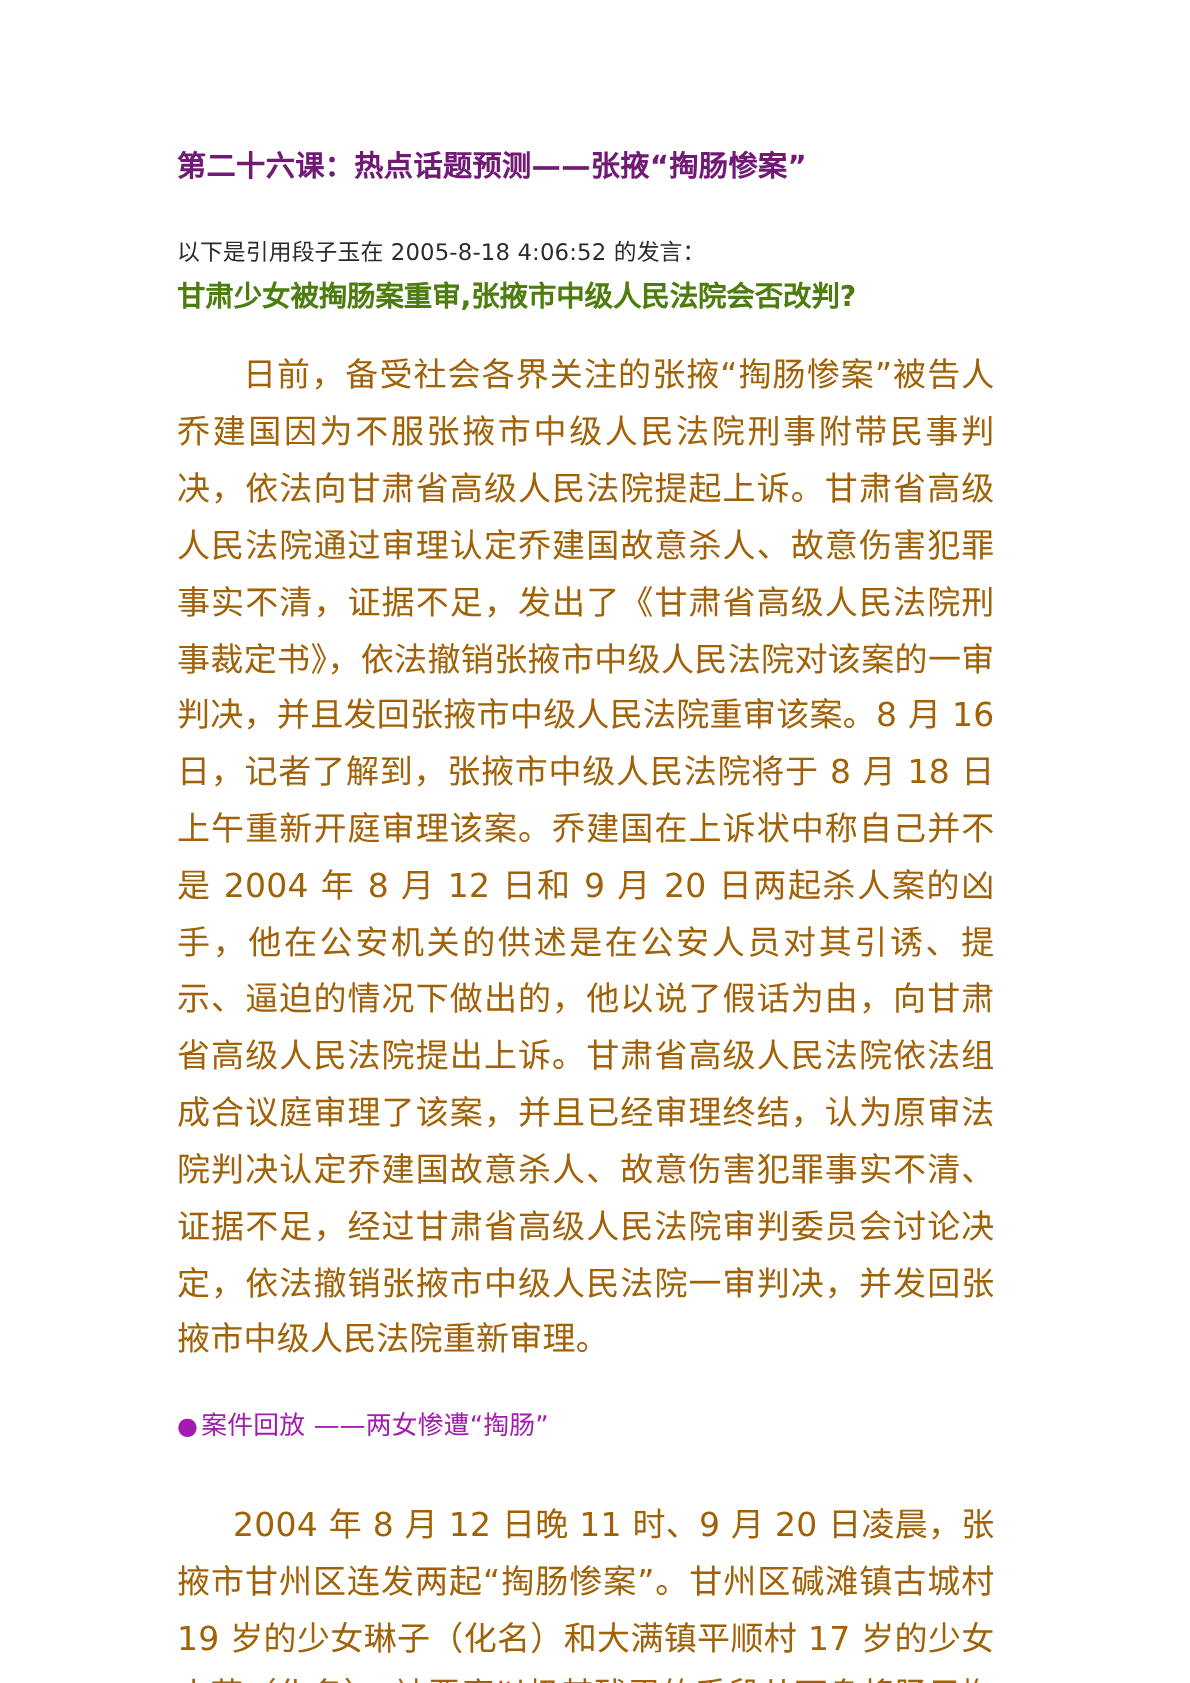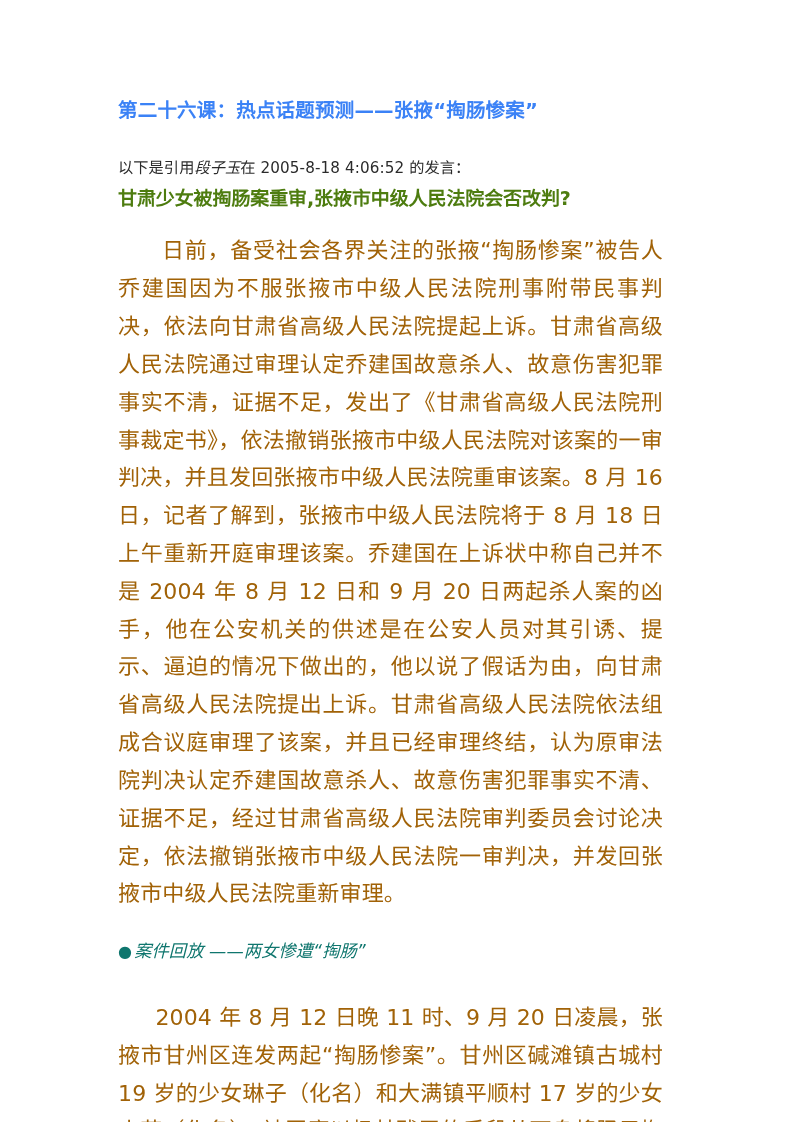--- a/index.html
+++ b/index.html
@@ -22,32 +22,31 @@
     height: 1122px;
     box-sizing: border-box;
     padding: 98px 130px 0 118px;
   }
   .doc-title {
     font-size: 19.5px;
     font-weight: bold;
     line-height: 1.35;
     letter-spacing: 0.2px;
     margin: 0 0 33px 0;
-    color: #3b82f6;
+    color: #701a75;
     white-space: nowrap;
   }
   .quote-line {
     font-size: 15.2px;
     line-height: 1.55;
     margin: 0 0 3px 0;
     color: #2b2b2b;
     letter-spacing: 0.1px;
   }
   .quote-line .author {
-    font-style: italic;
     font-family: "DejaVu Serif", "Liberation Serif", serif;
     font-size: 15.2px;
   }
   .quote-headline {
     font-size: 19px;
     font-weight: bold;
     line-height: 1.5;
     margin: 0 0 20px 0;
     color: #4d7c0f;
     letter-spacing: -0.1px;
@@ -63,24 +62,23 @@
     letter-spacing: 0.15px;
   }
   .body-par.indent-narrow {
     text-indent: 1.7em;
     margin-top: 32px;
   }
   .section-head {
     font-size: 17.2px;
     line-height: 1.72;
     margin: 0 0 13px 0;
-    color: #0f766e;
+    color: #a21caf;
     text-indent: 0;
     letter-spacing: 0.15px;
-    font-style: italic;
   }
   .section-head .bullet {
     font-size: 16px;
     line-height: 1;
     margin-right: 2px;
   }
   .sub-head {
     font-size: 13px;
     font-weight: bold;
     line-height: 1.7;

